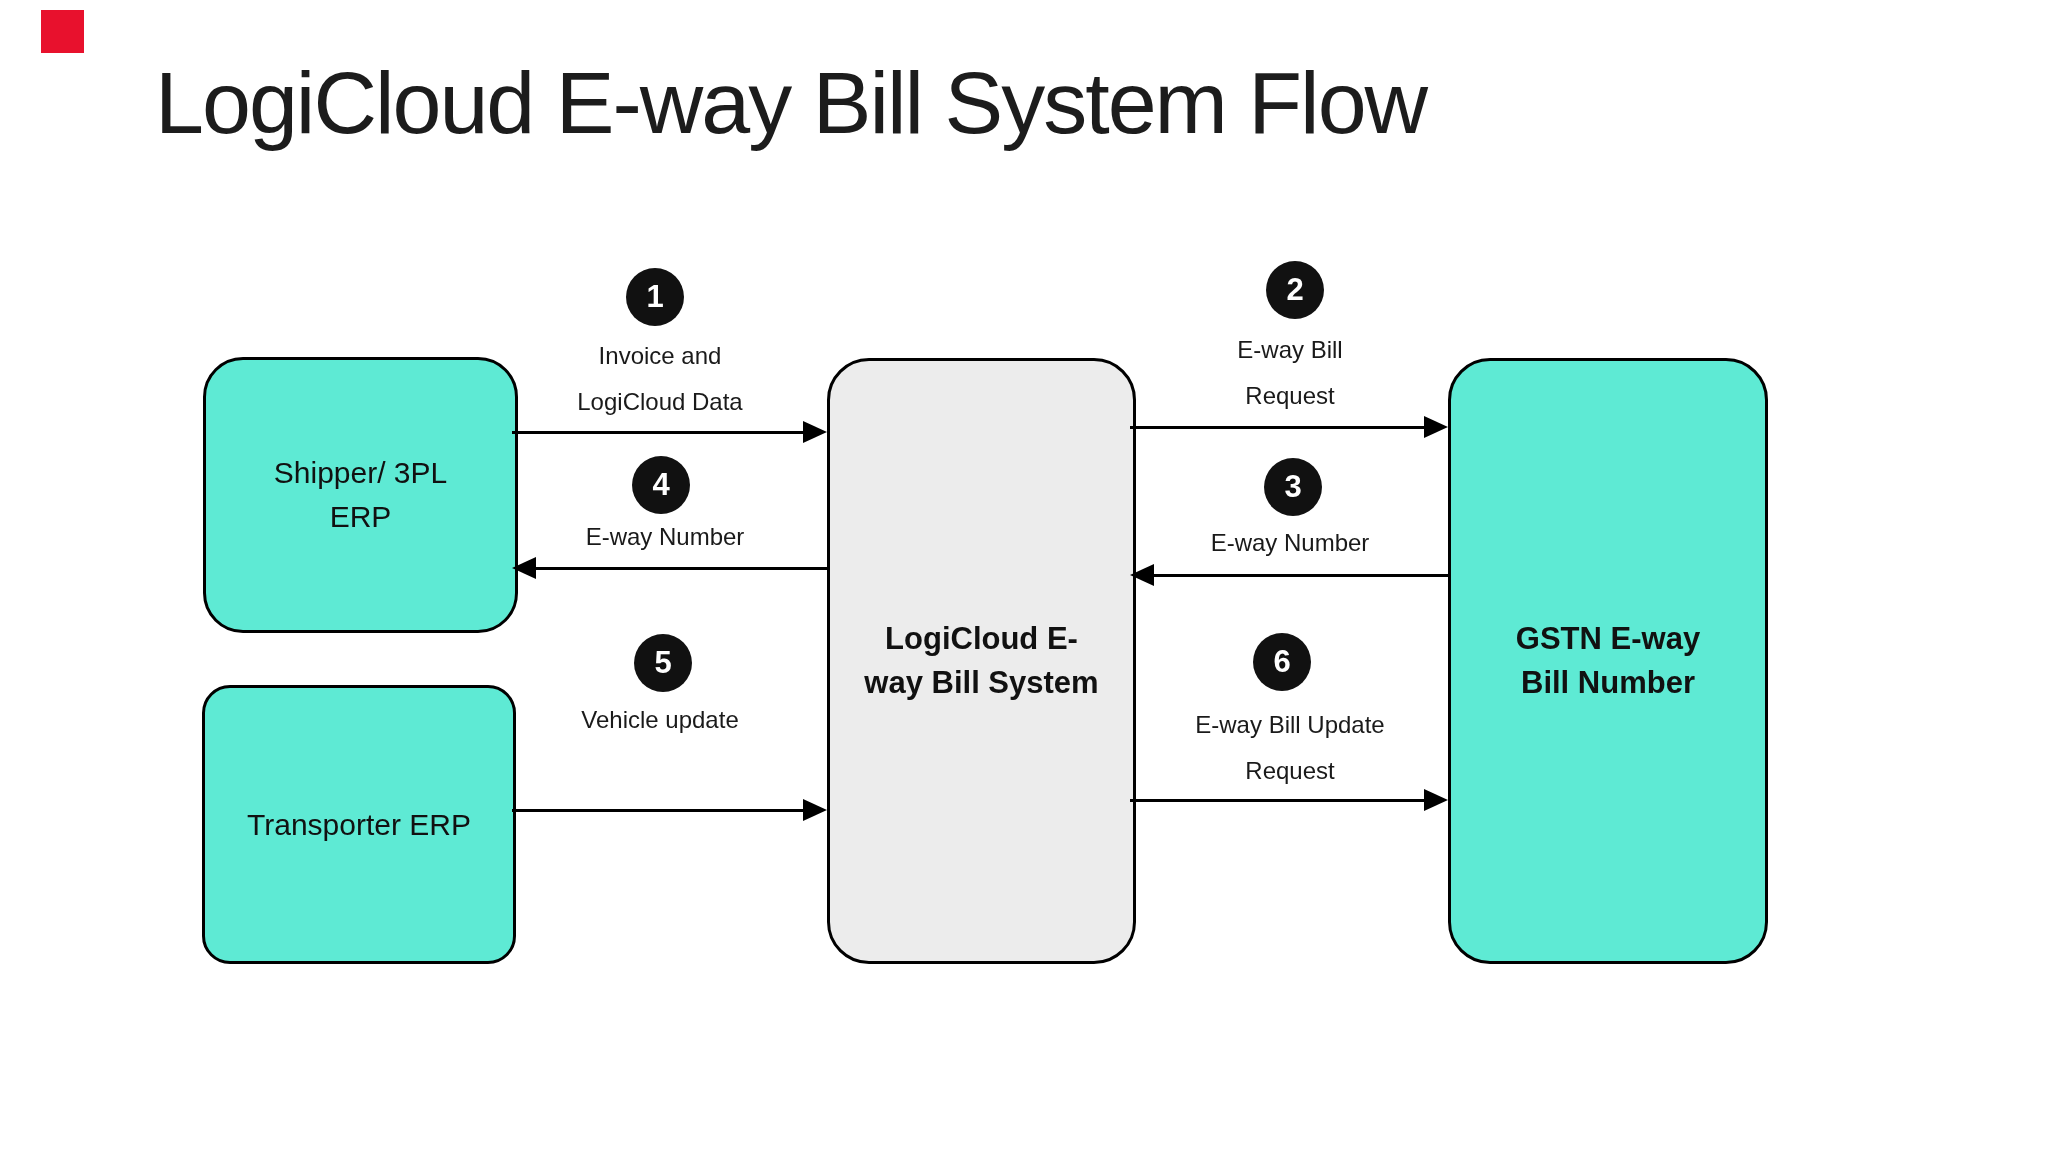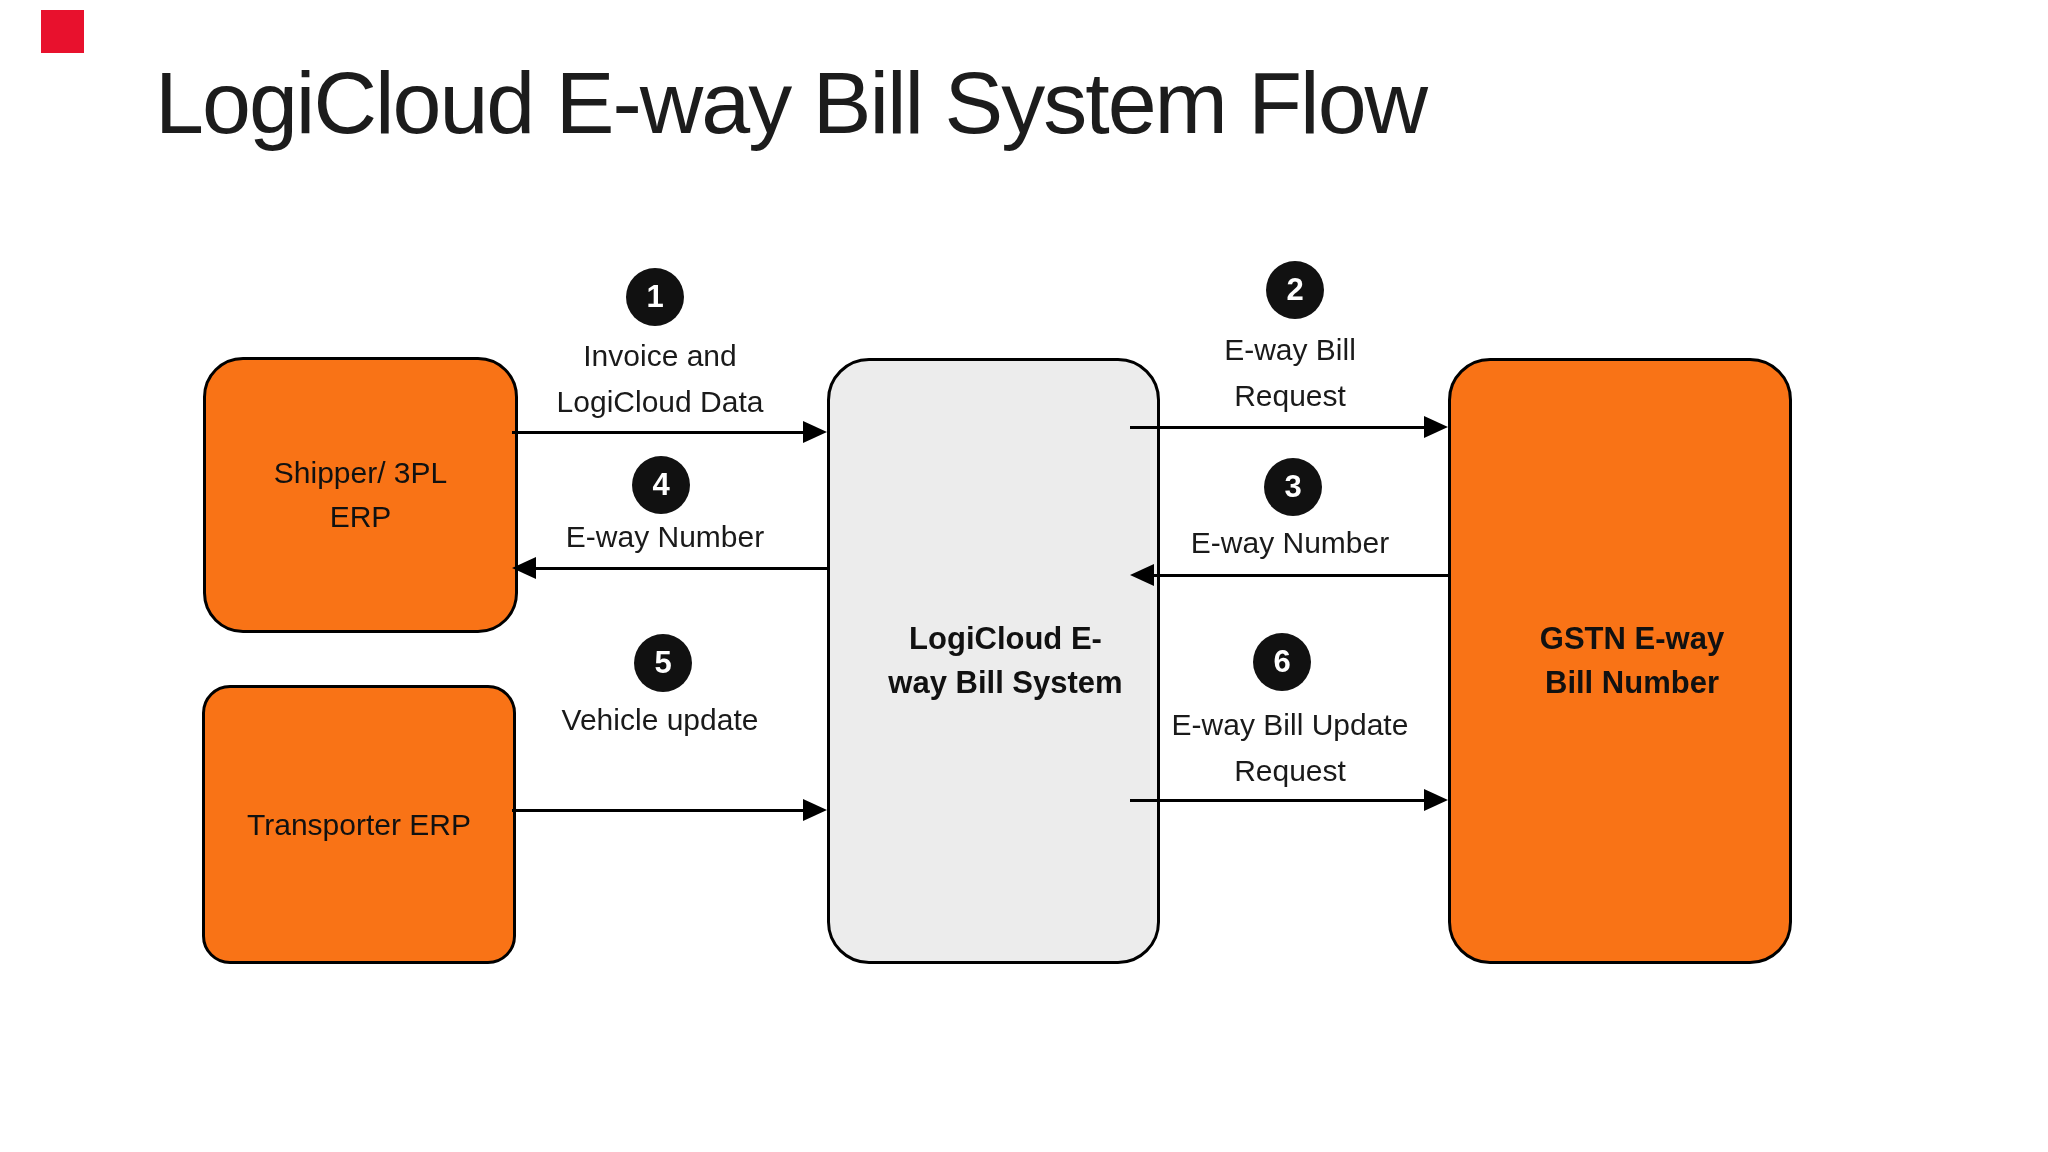--- a/index.html
+++ b/index.html
@@ -6,34 +6,34 @@
   #stage{
     position:relative;width:2048px;height:1152px;background:#ffffff;overflow:hidden;
     font-family:"Liberation Sans","DejaVu Sans",sans-serif;color:#1a1a1a;
   }
   .red-marker{position:absolute;left:41px;top:10px;width:43px;height:43px;background:#e8112d;}
   .slide-title{
     position:absolute;left:155px;top:52px;width:1500px;
     font-size:88px;font-weight:300;letter-spacing:-2px;color:#1c1c1c;white-space:nowrap;
   }
   .node{
-    position:absolute;border:3px solid #000;border-radius:42px;background:#f97316;
+    position:absolute;border:3px solid #000;border-radius:42px;background:#5eead4;
     display:flex;align-items:center;justify-content:center;text-align:center;
     font-size:30px;line-height:44px;color:#111;
   }
   .node.filled{background:#ececec;}
-  .node.bold{font-weight:bold;font-size:31px;padding-left:24px;}
+  .node.bold{font-weight:bold;font-size:31px;}
   .badge{
     position:absolute;width:58px;height:58px;border-radius:50%;background:#111111;
     color:#ffffff;display:flex;align-items:center;justify-content:center;
     font-size:31px;font-weight:bold;
   }
   .flow-label{
     position:absolute;width:360px;text-align:center;
-    font-size:30px;line-height:46px;color:#1a1a1a;
+    font-size:24px;line-height:46px;color:#1a1a1a;
   }
   .hline{position:absolute;height:3px;background:#000;}
   .head-right{position:absolute;width:0;height:0;
     border-top:11px solid transparent;border-bottom:11px solid transparent;border-left:24px solid #000;}
   .head-left{position:absolute;width:0;height:0;
     border-top:11px solid transparent;border-bottom:11px solid transparent;border-right:24px solid #000;}
 </style>
 </head>
 <body>
 

